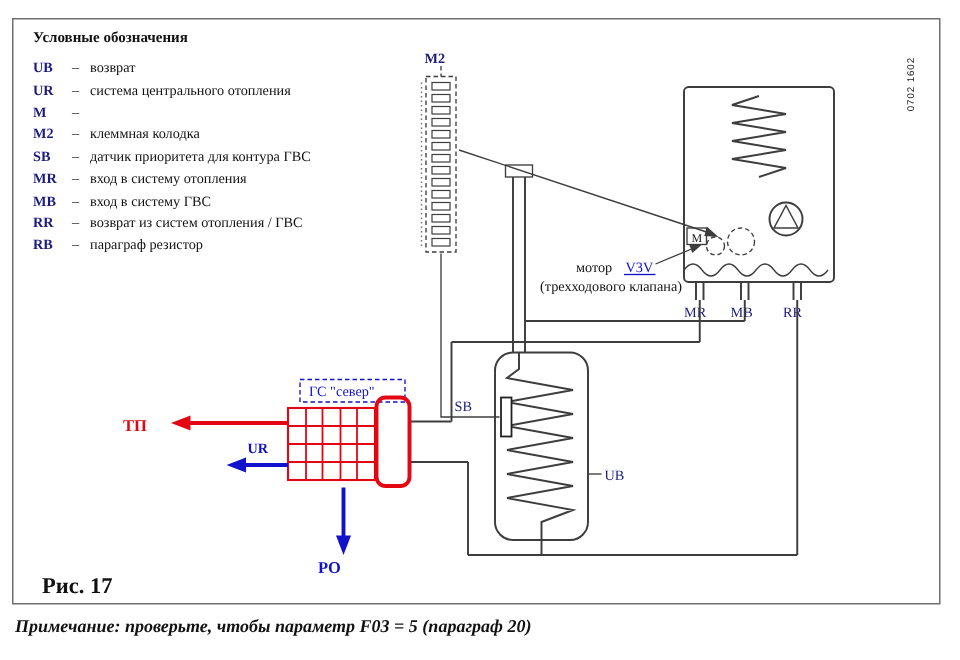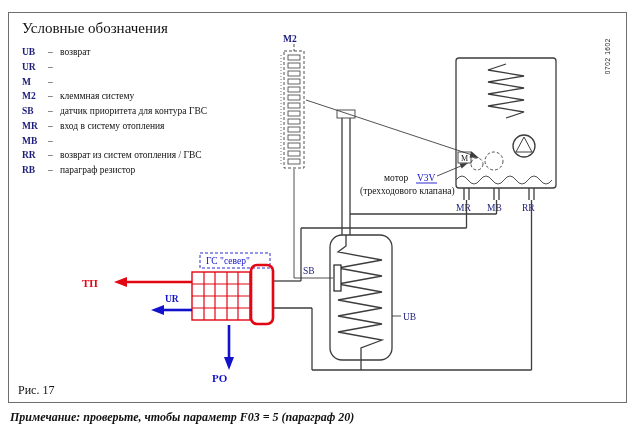--- a/index.html
+++ b/index.html
@@ -1,24 +1,24 @@
 <!DOCTYPE html>
 <html><head>
 <meta charset="utf-8">
 <style>
   html,body{margin:0;padding:0;background:#ffffff;}
   body{width:640px;height:440px;position:relative;font-family:"Liberation Serif",serif;color:#111;overflow:hidden;}
   .frame{position:absolute;left:8px;top:12px;width:617px;height:389px;border:1px solid #6f6f6f;background:#fff;}
   .legend{position:absolute;left:22px;top:20px;width:244px;}
-  .legend-title{font-weight:normal;font-size:15px;margin-bottom:9px;}
+  .legend-title{font-weight:bold;font-size:10px;margin-bottom:9px;}
   .legend-row{display:flex;font-size:9.5px;line-height:1.28;margin-bottom:2.6px;}
   .abbr{width:26px;flex:0 0 26px;font-weight:bold;color:#1c1c7c;}
   .dash{width:12px;flex:0 0 12px;}
   .ltext{flex:1;}
-  .fig{position:absolute;left:18px;top:383px;font-size:12px;font-weight:normal;}
+  .fig{position:absolute;left:28px;top:383px;font-size:15px;font-weight:bold;}
   .side-code{position:absolute;left:604px;top:38px;writing-mode:vertical-rl;transform:rotate(180deg);font-size:6.5px;letter-spacing:.6px;color:#222;font-family:"Liberation Sans",sans-serif;}
   .note{position:absolute;left:10px;top:410px;width:620px;font-size:12px;font-weight:bold;font-style:italic;}
   svg.diagram{position:absolute;left:0;top:0;}
   
   .ln{stroke:#3d3d3d;stroke-width:1.3;fill:none;}
   .thin{stroke:#3d3d3d;stroke-width:.9;fill:none;}
   .dsh{stroke-dasharray:3 2;}
   .term{fill:#fff;stroke:#3d3d3d;stroke-width:.8;}
   .redln{stroke:#e30613;fill:none;}
   .bluln{stroke:#1212cc;fill:none;}
@@ -35,43 +35,45 @@
 <div class="legend">
   <div class="legend-title">Условные обозначения</div>
   <div class="legend-row">
     <span class="abbr">UB</span>
       <span class="dash">–</span>
       <span class="ltext">возврат</span>
   </div>
   <div class="legend-row">
     <span class="abbr">UR</span>
       <span class="dash">–</span>
+      <span class="ltext">система центрального отопления</span>
   </div>
   <div class="legend-row">
     <span class="abbr">M</span>
       <span class="dash">–</span>
   </div>
   <div class="legend-row">
     <span class="abbr">M2</span>
       <span class="dash">–</span>
-      <span class="ltext">клеммная систему</span>
+      <span class="ltext">клеммная колодка</span>
   </div>
   <div class="legend-row">
     <span class="abbr">SB</span>
       <span class="dash">–</span>
       <span class="ltext">датчик приоритета для контура ГВС</span>
   </div>
   <div class="legend-row">
     <span class="abbr">MR</span>
       <span class="dash">–</span>
       <span class="ltext">вход в систему отопления</span>
   </div>
   <div class="legend-row">
     <span class="abbr">MB</span>
       <span class="dash">–</span>
+      <span class="ltext">вход в систему ГВС</span>
   </div>
   <div class="legend-row">
     <span class="abbr">RR</span>
       <span class="dash">–</span>
       <span class="ltext">возврат из систем отопления / ГВС</span>
   </div>
   <div class="legend-row">
     <span class="abbr">RB</span>
       <span class="dash">–</span>
       <span class="ltext">параграф резистор</span>

